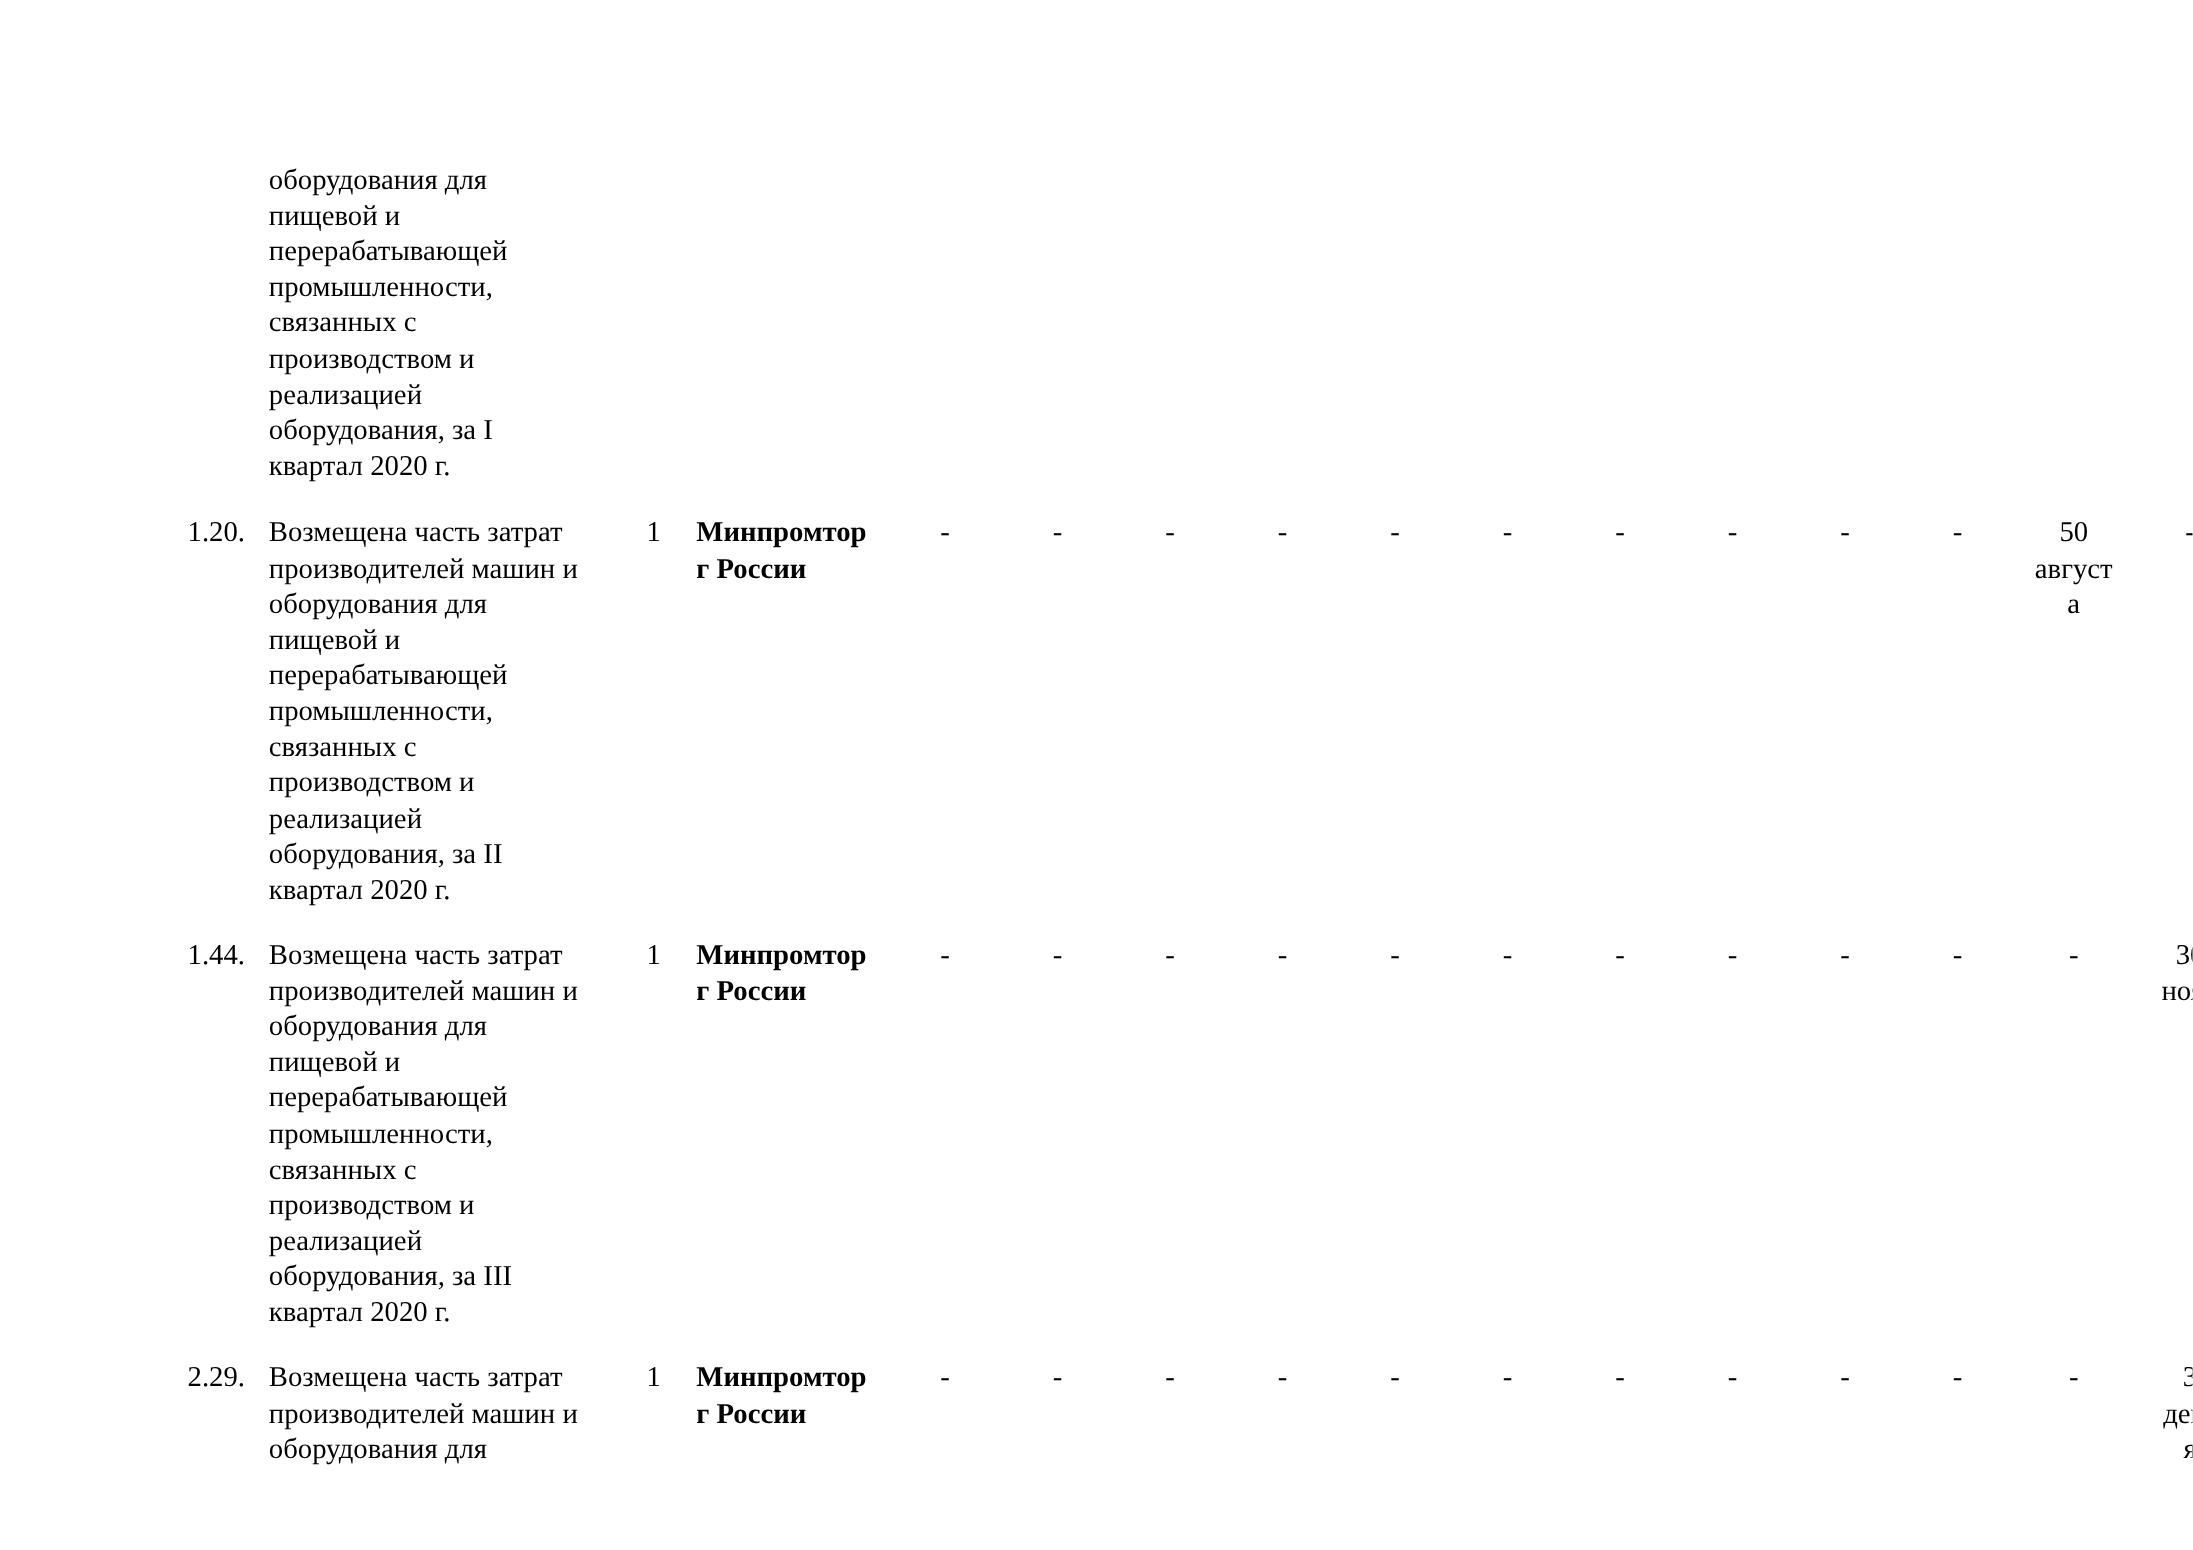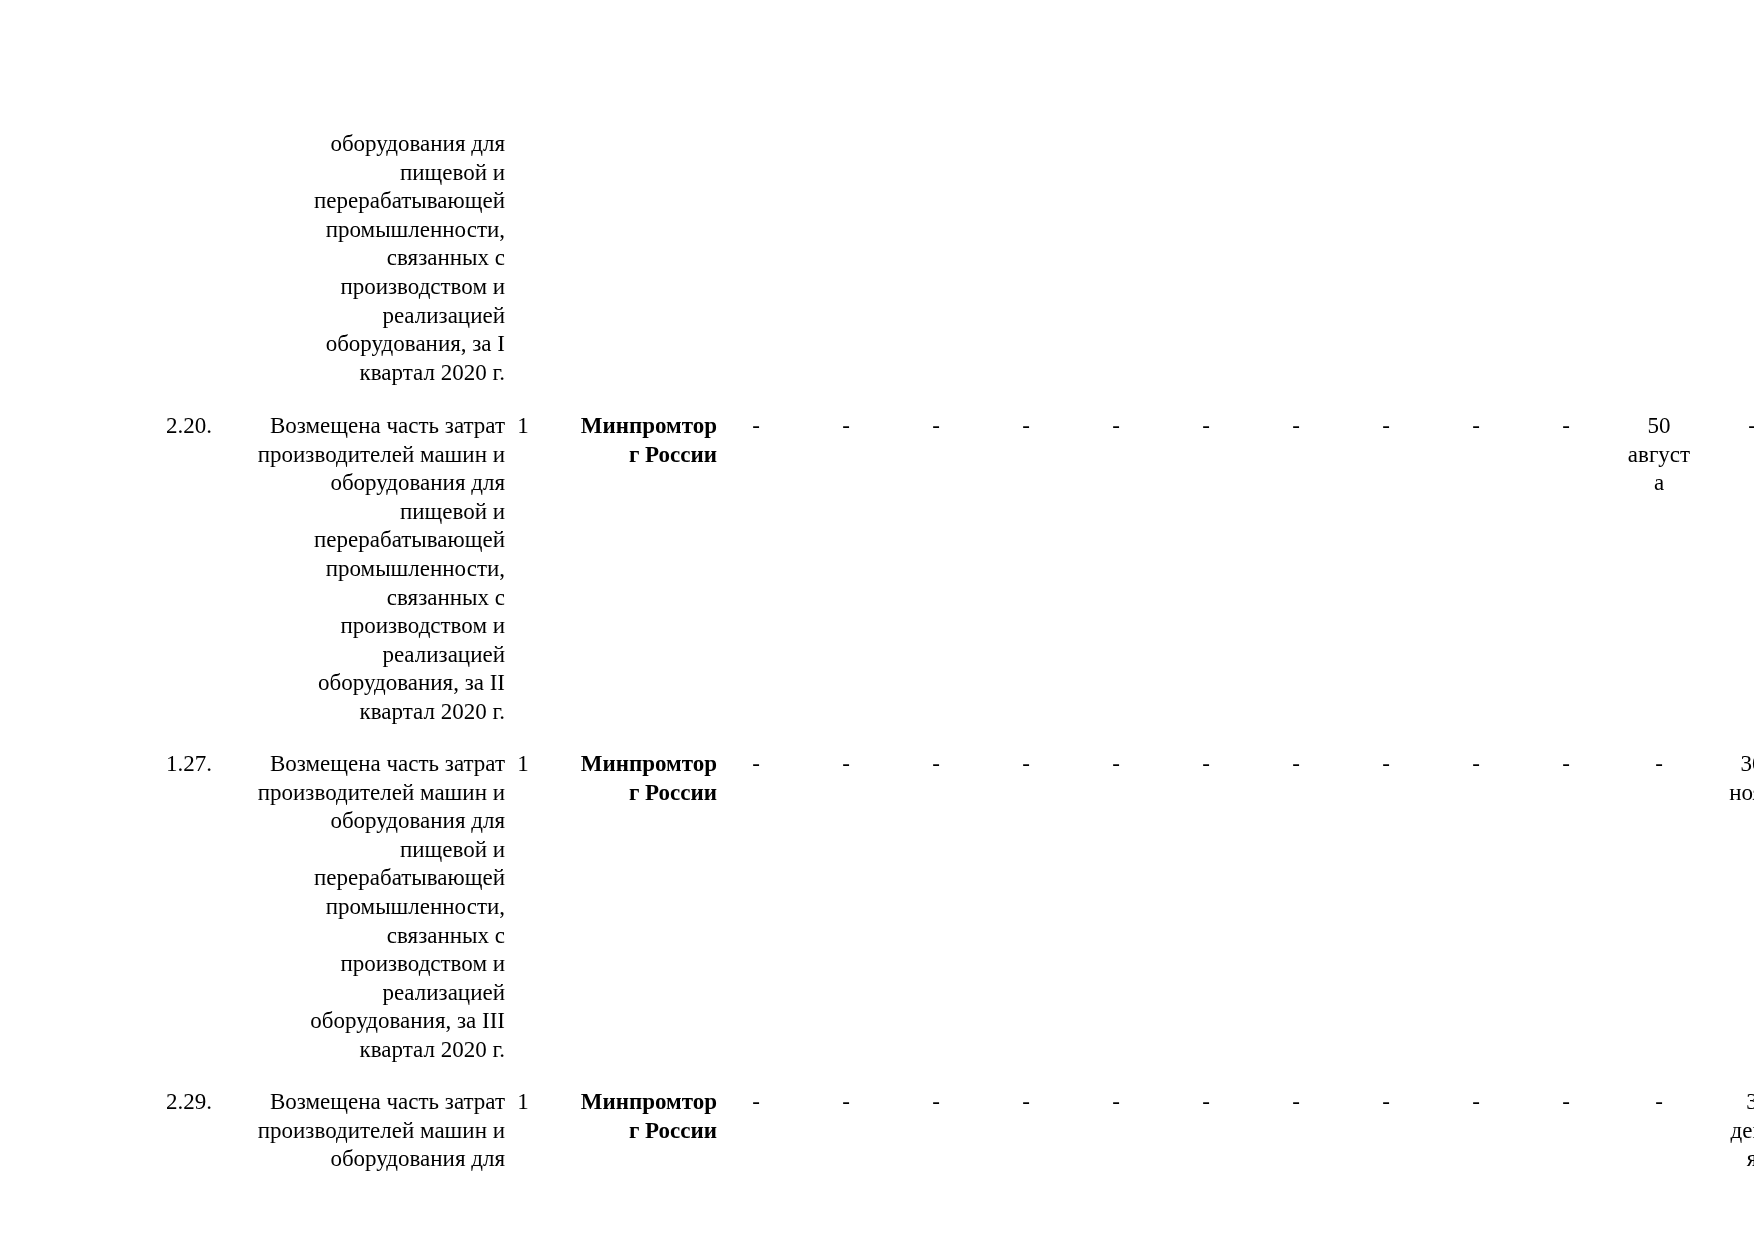--- a/index.html
+++ b/index.html
@@ -27,21 +27,20 @@
   }
   .row {
     position: absolute;
     left: 0;
     width: 1754px;
   }
   .cell {
     position: absolute;
     top: 0;
     white-space: pre-line;
-    text-align: right;
   }
   .num { left: 150px; width: 62px; }
   .desc { left: 215px; width: 290px; }
   .qty { left: 505px; width: 36px; text-align: center; }
   .org { left: 557px; width: 160px; font-weight: bold; }
   .val { width: 80px; text-align: center; }
   .c0  { left: 716px; }
   .c1  { left: 806px; }
   .c2  { left: 896px; }
   .c3  { left: 986px; }
@@ -65,21 +64,21 @@
 перерабатывающей
 промышленности,
 связанных с
 производством и
 реализацией
 оборудования, за I
 квартал 2020 г.</div>
   </div>
 
   <div class="row" style="top:412px;">
-    <div class="cell num">2.20.</div>
+    <div class="cell num">1.20.</div>
     <div class="cell desc">Возмещена часть затрат
 производителей машин и
 оборудования для
 пищевой и
 перерабатывающей
 промышленности,
 связанных с
 производством и
 реализацией
 оборудования, за II
@@ -97,21 +96,21 @@
     <div class="cell val c7">-</div>
     <div class="cell val c8">-</div>
     <div class="cell val c9">-</div>
     <div class="cell val c10">50
 август
 а</div>
     <div class="cell val c11">-</div>
   </div>
 
   <div class="row" style="top:750px;">
-    <div class="cell num">1.27.</div>
+    <div class="cell num">1.44.</div>
     <div class="cell desc">Возмещена часть затрат
 производителей машин и
 оборудования для
 пищевой и
 перерабатывающей
 промышленности,
 связанных с
 производством и
 реализацией
 оборудования, за III

